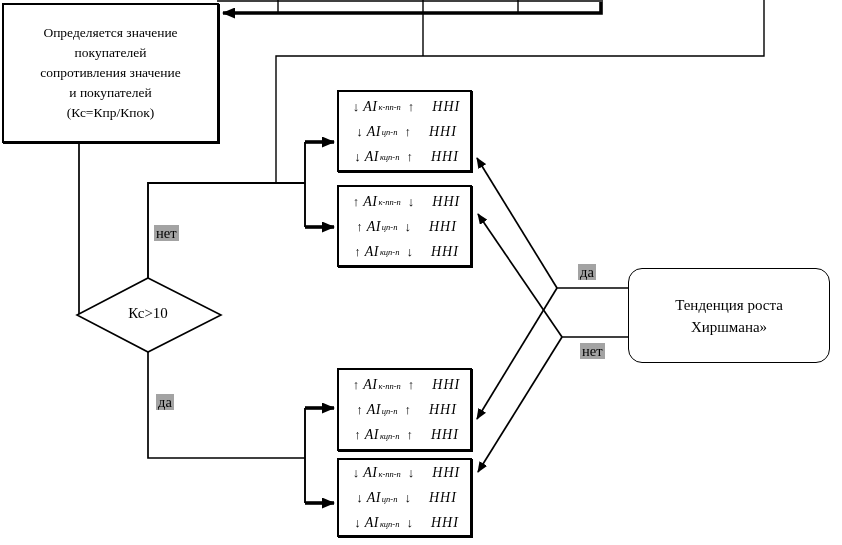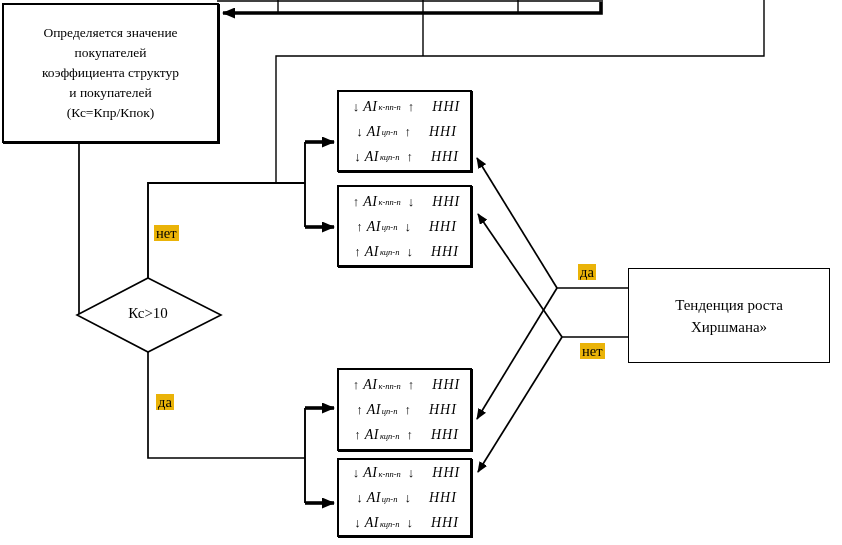--- a/index.html
+++ b/index.html
@@ -20,21 +20,21 @@
     display:flex;align-items:center;justify-content:flex-start;
     font-style:italic;font-size:14px;line-height:25px;white-space:nowrap;
   }
   .frow .dir{font-style:normal;font-size:13px;padding:0 4px;}
   .frow .ai{letter-spacing:0.5px;}
   .frow .ss{
     display:inline-flex;flex-direction:row;align-items:flex-start;
     font-size:8.5px;line-height:8px;margin:0 3px 0 1px;transform:translateY(1px);
   }
   .frow .hhi{letter-spacing:1px;margin-left:14px;}
-  .blabel{position:absolute;z-index:3;font-size:14.5px;line-height:16px;background:#eab308;padding:0 2px;}
+  .blabel{position:absolute;z-index:3;font-size:14.5px;line-height:16px;background:#a3a3a3;padding:0 2px;}
   .dlabel{
     position:absolute;z-index:3;font-size:15px;text-align:center;white-space:nowrap;
   }
 </style>
 </head>
 <body>
 
 <div id="canvas">
 
   <svg id="connectors" viewBox="0 0 842 545" xmlns="http://www.w3.org/2000/svg">
@@ -74,21 +74,21 @@
     <path d="M557,288 L477,419" stroke="#000" stroke-width="1.7" fill="none" marker-end="url(#ah)"></path>
     <path d="M562,337 L478,214" stroke="#000" stroke-width="1.7" fill="none" marker-end="url(#ah)"></path>
     <path d="M562,337 L478,472" stroke="#000" stroke-width="1.7" fill="none" marker-end="url(#ah)"></path>
 
     <polygon points="148,278 221,315 148,352 77,315" fill="#fff" stroke="#000" stroke-width="1.6"></polygon>
   </svg>
 
   <div class="box" style="left:2px;top:3px;width:217px;height:140px;">
     <div class="tline">Определяется значение</div>
     <div class="tline">покупателей</div>
-    <div class="tline">коэффициента структур</div>
+    <div class="tline">сопротивления значение</div>
     <div class="tline">и покупателей</div>
     <div class="tline">(Кс=Кпр/Кпок)</div>
   </div>
 
   <div class="dlabel" style="left:98px;top:305px;width:100px;">Кс&gt;10</div>
 
   <div class="blabel" style="left:154px;top:225px;">нет</div>
   <div class="blabel" style="left:156px;top:394px;">да</div>
   <div class="blabel" style="left:578px;top:264px;">да</div>
   <div class="blabel" style="left:580px;top:343px;">нет</div>
@@ -218,18 +218,18 @@
       <span class="ai">AI</span>
       <span class="ss">
         <span>кц</span>
         <span>п-п</span>
       </span>
       <span class="dir">↓</span>
       <span class="hhi">HHI</span>
     </div>
   </div>
 
-  <div class="box box--thin" style="left:628px;top:268px;width:202px;height:95px;">
+  <div class="box box--thin" style="left:628px;top:268px;width:202px;height:95px;border-radius:14px;">
     <div class="hline">Тенденция роста</div>
     <div class="hline">Хиршмана»</div>
   </div>
 
 </div>
 
 </body></html>

